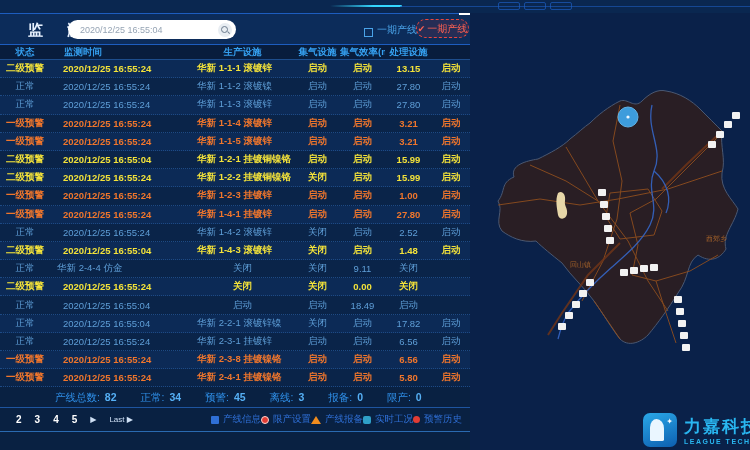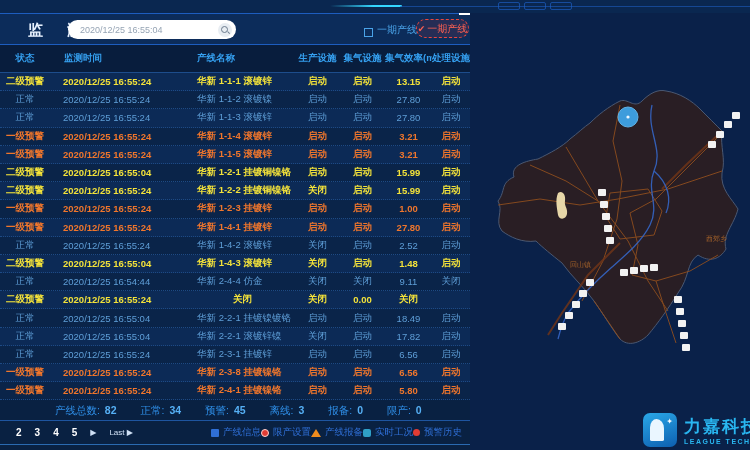--- a/index.html
+++ b/index.html
@@ -34,21 +34,21 @@
     color:#4aa3e8; font-size:10px; cursor:pointer; }
   .phase1 .cb { width:9px; height:9px; border:1px solid #4aa3e8; background:transparent; }
   .phase2-btn { position:absolute; left:416px; top:5px; width:53px; height:19px;
     border:1px dashed #e8473f; border-radius:10px; background:rgba(232,60,50,.12);
     color:#ff6152; font-size:10px; display:flex; align-items:center; justify-content:center; gap:2px; cursor:pointer; }
   .phase2-btn .chk { color:#ff6152; font-size:9px; }
   .corner { position:absolute; right:-3px; top:-1px; width:14px; height:13px;
     border-top:2px solid #fff; border-right:2px solid #fff; }
   
   .grid-cols { display:grid; grid-template-columns:50px 140px 105px 45px 45px 47px 38px; align-items:center; }
-  .thead { height:28px; background:#081d3d; border-bottom:1px solid #1d4d8c;
+  .thead { height:15px; background:#081d3d; border-bottom:1px solid #1d4d8c;
     font-size:9.5px; font-weight:bold; color:#35a0f0; }
   .thead .c { text-align:center; white-space:nowrap; overflow:hidden; }
   .thead .c.t-time { text-align:left; padding-left:14px; }
   .thead .c.t-name { text-align:left; padding-left:7px; }
   .tbody { height:328px; overflow:hidden; }
   .trow { height:18.2px; font-size:9.5px; border-bottom:1px dotted #1d4a85;
     background:#0c2a56; cursor:pointer; }
   .trow:nth-child(even){ background:#0a2449; }
   .trow .c { text-align:center; white-space:nowrap; overflow:hidden; }
   .trow .c.t-time { text-align:left; padding-left:13px; }
@@ -113,21 +113,20 @@
     <div class="phase2-btn">
       <span class="chk">✔</span>
       <span>一期产线</span>
     </div>
     <div class="corner"></div>
   </div>
 
   <div class="thead grid-cols" id="thead">
       <div class="c t-status">状态</div>
       <div class="c t-time">监测时间</div>
-      <div class="c t-name">产线名称</div>
       <div class="c t-prod">生产设施</div>
       <div class="c t-gas">集气设施</div>
       <div class="c t-eff">集气效率(m³/s)</div>
       <div class="c t-treat">处理设施</div>
     </div>
   <div class="tbody" id="tbody">
       <div class="trow grid-cols lv-w2">
         <div class="c t-status">二级预警</div>
         <div class="c t-time">2020/12/25 16:55:24</div>
         <div class="c t-name">华新 1-1-1 滚镀锌</div>
@@ -221,39 +220,37 @@
         <div class="c t-status">二级预警</div>
         <div class="c t-time">2020/12/25 16:55:04</div>
         <div class="c t-name">华新 1-4-3 滚镀锌</div>
         <div class="c t-prod">关闭</div>
         <div class="c t-gas">启动</div>
         <div class="c t-eff">1.48</div>
         <div class="c t-treat">启动</div>
       </div>
       <div class="trow grid-cols lv-n">
         <div class="c t-status">正常</div>
-        <div class="c t-time">2020/12/25 16:54:44</div>
         <div class="c t-name">华新 2-4-4 仿金</div>
         <div class="c t-prod">关闭</div>
         <div class="c t-gas">关闭</div>
         <div class="c t-eff">9.11</div>
         <div class="c t-treat">关闭</div>
       </div>
       <div class="trow grid-cols lv-w2">
         <div class="c t-status">二级预警</div>
         <div class="c t-time">2020/12/25 16:55:24</div>
         <div class="c t-prod">关闭</div>
         <div class="c t-gas">关闭</div>
         <div class="c t-eff">0.00</div>
         <div class="c t-treat">关闭</div>
       </div>
       <div class="trow grid-cols lv-n">
         <div class="c t-status">正常</div>
         <div class="c t-time">2020/12/25 16:55:04</div>
-        <div class="c t-name">华新 2-2-1 挂镀镍镀铬</div>
         <div class="c t-prod">启动</div>
         <div class="c t-gas">启动</div>
         <div class="c t-eff">18.49</div>
         <div class="c t-treat">启动</div>
       </div>
       <div class="trow grid-cols lv-n">
         <div class="c t-status">正常</div>
         <div class="c t-time">2020/12/25 16:55:04</div>
         <div class="c t-name">华新 2-2-1 滚镀锌镍</div>
         <div class="c t-prod">关闭</div>

